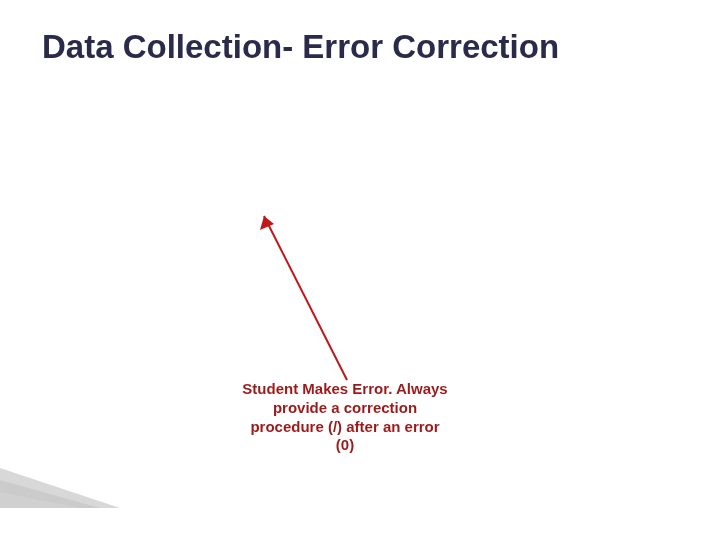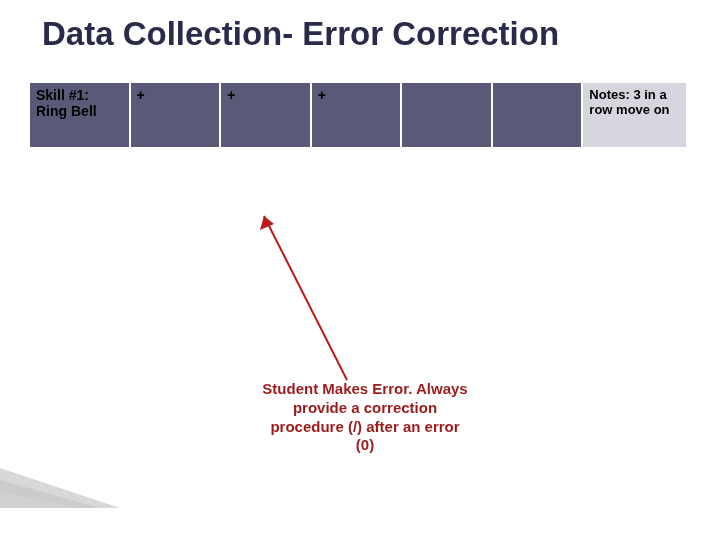--- a/index.html
+++ b/index.html
@@ -1,17 +1,17 @@
 <!DOCTYPE html>
 <html><head>
 <meta charset="utf-8">
 <style>
   * { box-sizing: border-box; margin: 0; padding: 0; }
   html, body { width: 720px; height: 540px; background: #fff; font-family: Tahoma, Verdana, sans-serif; overflow: hidden; }
-  .slide { position: relative; width: 720px; height: 508px; padding: 5px 28px; }
+  .slide { position: relative; width: 720px; height: 508px; padding: 18px 28px; }
   .title {
     font-size: 33px;
     font-weight: 700;
     color: #2a2a4a;
     letter-spacing: 0px;
     margin: 10px 0 28px 14px;
     font-family: "Trebuchet MS", Tahoma, sans-serif;
   }
   table.data {
     border-collapse: separate;
@@ -36,21 +36,21 @@
   .arrow {
     position: absolute;
     left: 252px;
     top: 208px;
     width: 120px;
     height: 180px;
     pointer-events: none;
   }
   .callout {
     position: absolute;
-    left: 260px;
+    left: 240px;
     top: 380px;
     width: 210px;
     text-align: center;
     font-size: 15px;
     font-weight: 700;
     color: #9b1b1b;
     line-height: 1.25;
   }
   .corner {
     position: absolute;
@@ -60,29 +60,20 @@
   }
 </style>
 </head>
 <body>
 
 <div class="slide">
   <h1 class="title">Data Collection- Error Correction</h1>
 
   <table class="data">
     <tbody>
-        <tr class="row1">
-      <td class="w-label">Skill #1: Ring Bell</td>
-      <td class="w-mark">+</td>
-      <td class="w-mark">+</td>
-      <td class="w-mark">+</td>
-      <td class="w-mark"></td>
-      <td class="w-mark"></td>
-      <td class="w-note note-cell">Notes: 3 in a row move on</td>
-    </tr>
   </tbody>
     </table>
 
   <svg class="arrow" viewBox="0 0 120 180">
     <line x1="12" y1="8" x2="95" y2="172" stroke="#c01818" stroke-width="2"></line>
     <polygon points="12,8 8,22 22,16" fill="#c01818"></polygon>
   </svg>
 
   <div class="callout">Student Makes Error. Always provide a correction procedure (/) after an error (0)</div>
 

